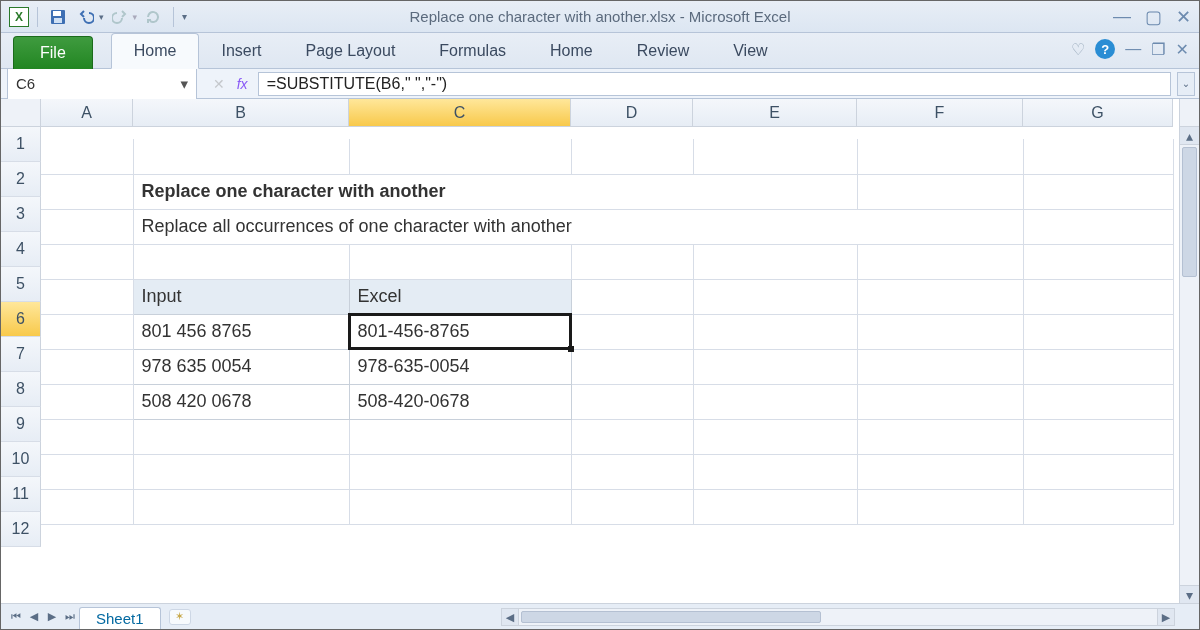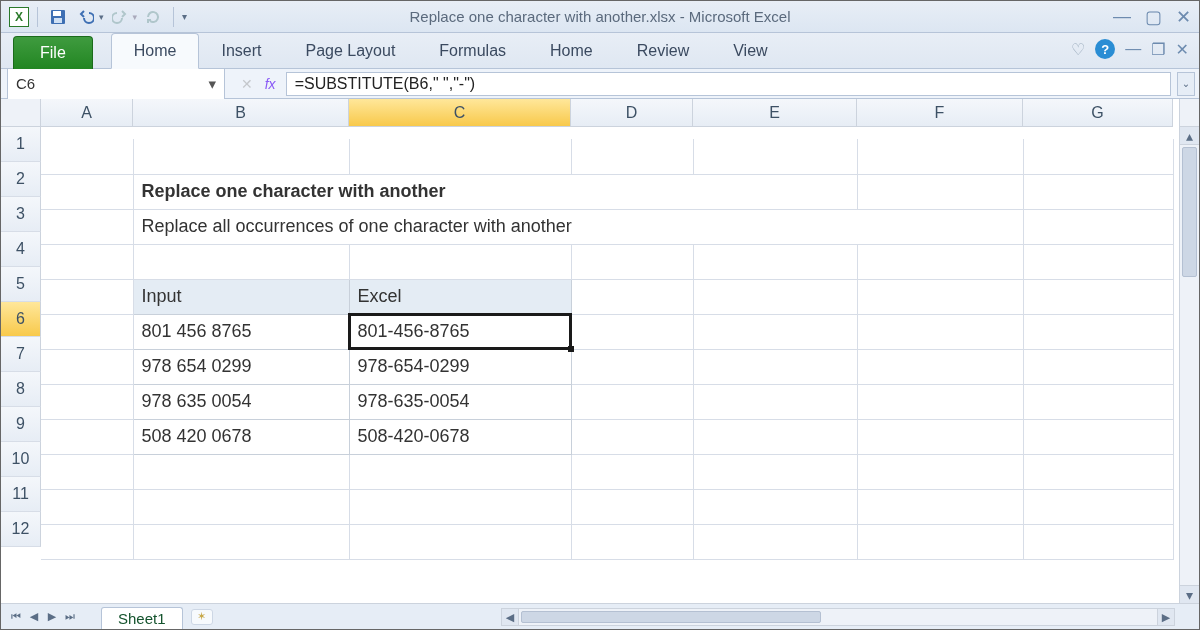--- a/index.html
+++ b/index.html
@@ -59,21 +59,21 @@
   .rtab.active { background:#f7fafd;border:1px solid #b6c4d8;border-bottom:1px solid #f7fafd;border-top-left-radius:4px;border-top-right-radius:4px;margin-bottom:-1px;}
   .rib-right {
     position:absolute; right:10px; top:6px; display:flex; align-items:center; gap:10px; color:#6d8baf;font-size:16px;
   }
   .help-c {width:20px;height:20px;border-radius:50%;background:#2a8dd4;color:#fff;display:flex;align-items:center;justify-content:center;font-size:13px;font-weight:bold;}
   .formula-bar {
     height:30px; display:flex; align-items:center; border-bottom:1px solid #b6c4d8;
     background:#eef3fa;
   }
   .name-box {
-    width:218px; height:24px; margin:0 6px; background:#fff; border:1px solid #b6c4d8;
+    width:190px; height:24px; margin:0 6px; background:#fff; border:1px solid #b6c4d8;
     display:flex;align-items:center; padding:18px 8px; justify-content:center;
     font-size:15px; color:#333;
   }
   .nb-dd{margin-left:auto;color:#555;}
   .fx-icns{display:flex;align-items:center;gap:12px;margin:0 10px;color:#888;}
   .fx-label{font-style:italic;color:#8b5cf6;font-size:14px;}
   .formula-input{
     flex:1; background:#fff; border:1px solid #b6c4d8; height:24px;
     display:flex;align-items:center;padding:0 8px;font-size:16px;color:#222;
     margin-right:6px;
@@ -95,21 +95,21 @@
   .hdr-cell{background:#e4ecf4;border:1px solid #c8d0da !important;font-size:18px;color:#333;}
   .data-cell{border:1px solid #c8d0da !important;background:#fff;}
   .sel-cell{outline:3px solid #1a1a1a;outline-offset:-2px;position:relative;}
   .sel-cell::after{content:"";position:absolute;right:-3px;bottom:-3px;width:6px;height:6px;background:#1a1a1a;}
   .vscroll{width:20px;background:#eef2f8;border-left:1px solid #ccd3dd;display:flex;flex-direction:column;}
   .vs-btn{height:18px;display:flex;align-items:center;justify-content:center;color:#5b6e86;background:#e0e7f1;border-bottom:1px solid #ccd3dd;}
   .vs-track{flex:1;position:relative;}
   .vs-thumb{position:absolute;left:2px;right:2px;top:2px;height:130px;background:#cdd7e5;border:1px solid #b4c0d2;border-radius:2px;}
   .sheet-tabs{height:26px;background:#e6edf6;border-top:1px solid #ccd3dd;display:flex;align-items:center;padding:0 6px;position:relative;}
   .navtri{width:18px;height:18px;display:flex;align-items:center;justify-content:center;color:#5b6e86;font-size:11px;}
-  .stab{background:#fff;border:1px solid #b6c4d8;border-bottom:none;padding:2px 16px;margin-left:22px;font-size:15px;color:#14532d;border-top-left-radius:3px;border-top-right-radius:3px;position:relative;top:1px;}
+  .stab{background:#fff;border:1px solid #b6c4d8;border-bottom:none;padding:2px 16px;margin-left:0;font-size:15px;color:#0369a1;border-top-left-radius:3px;border-top-right-radius:3px;position:relative;top:1px;}
   .newtab{width:22px;height:16px;background:#f7fafd;border:1px solid #cdd7e5;margin-left:8px;border-radius:3px;position:relative;display:flex;align-items:center;justify-content:center;color:#c7a84a;font-size:11px;}
   .hscroll{position:absolute;right:24px;left:500px;top:4px;height:18px;display:flex;align-items:center;}
   .hs-btn{width:18px;height:18px;display:flex;align-items:center;justify-content:center;background:#e0e7f1;border:1px solid #ccd3dd;color:#5b6e86;font-size:11px;}
   .hs-track{flex:1;background:#eef2f8;height:18px;border-top:1px solid #ccd3dd;border-bottom:1px solid #ccd3dd;position:relative;}
   .hs-thumb{position:absolute;left:2px;top:2px;bottom:2px;width:300px;background:#cdd7e5;border:1px solid #b4c0d2;border-radius:2px;}
   svg{display:block;}
 </style>
 </head>
 <body>
 
@@ -273,29 +273,20 @@
               <td></td>
           <td class="data-cell">801 456 8765</td>
           <td class="data-cell sel-cell">801-456-8765</td>
           <td></td>
               <td></td>
               <td></td>
               <td></td>
             </tr>
         <tr>
               <td></td>
-          <td class="data-cell">978 654 0299</td>
-          <td class="data-cell">978-654-0299</td>
-          <td></td>
-              <td></td>
-              <td></td>
-              <td></td>
-            </tr>
-        <tr>
-              <td></td>
           <td class="data-cell">978 635 0054</td>
           <td class="data-cell">978-635-0054</td>
           <td></td>
               <td></td>
               <td></td>
               <td></td>
             </tr>
         <tr>
               <td></td>
           <td class="data-cell">508 420 0678</td>

